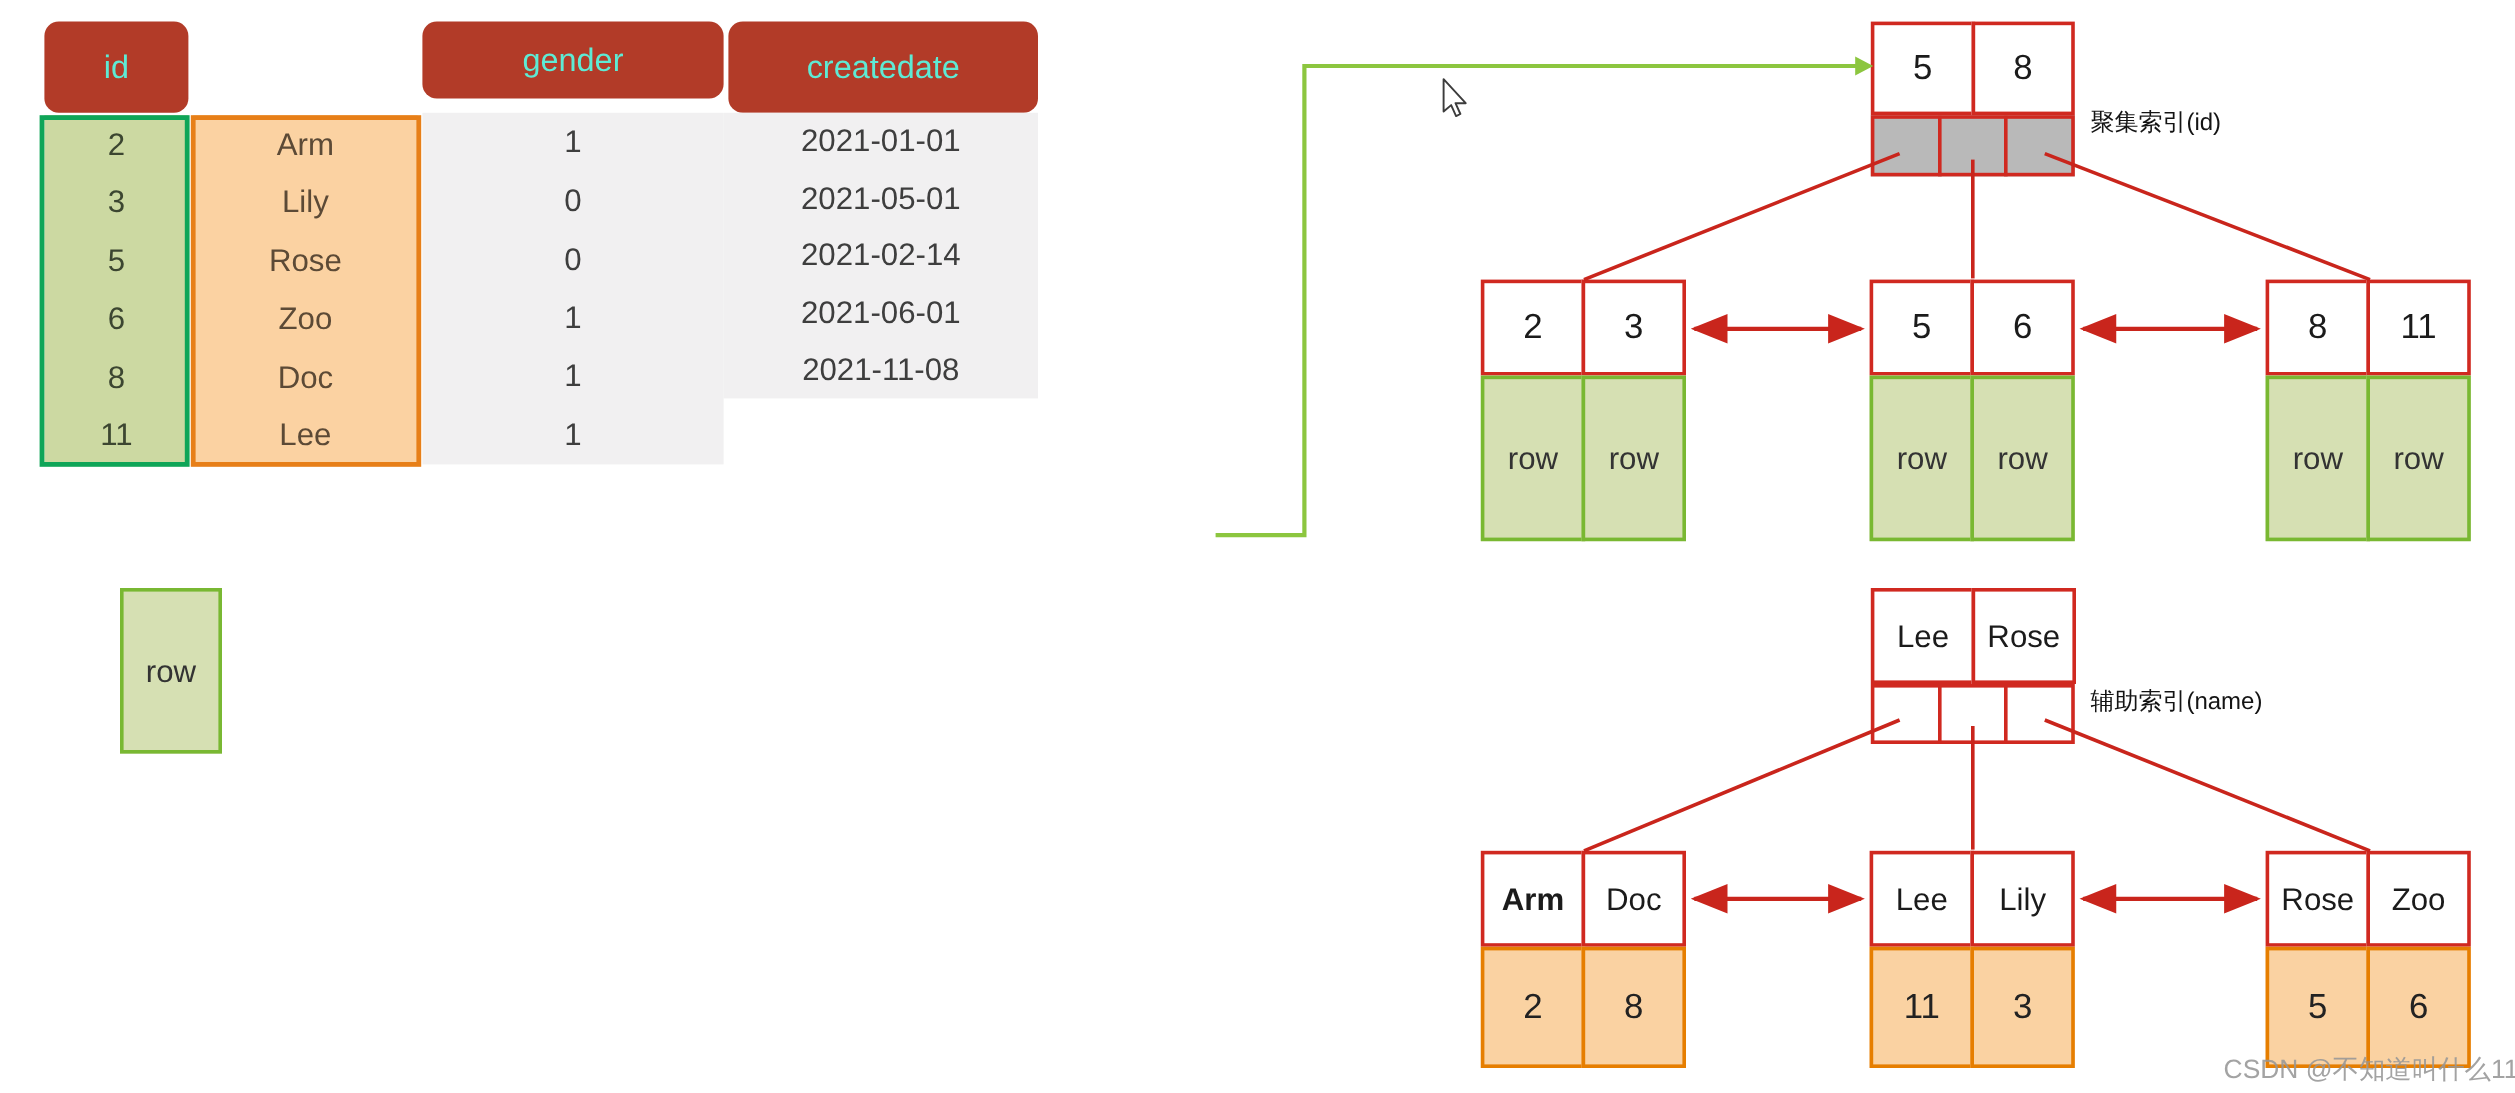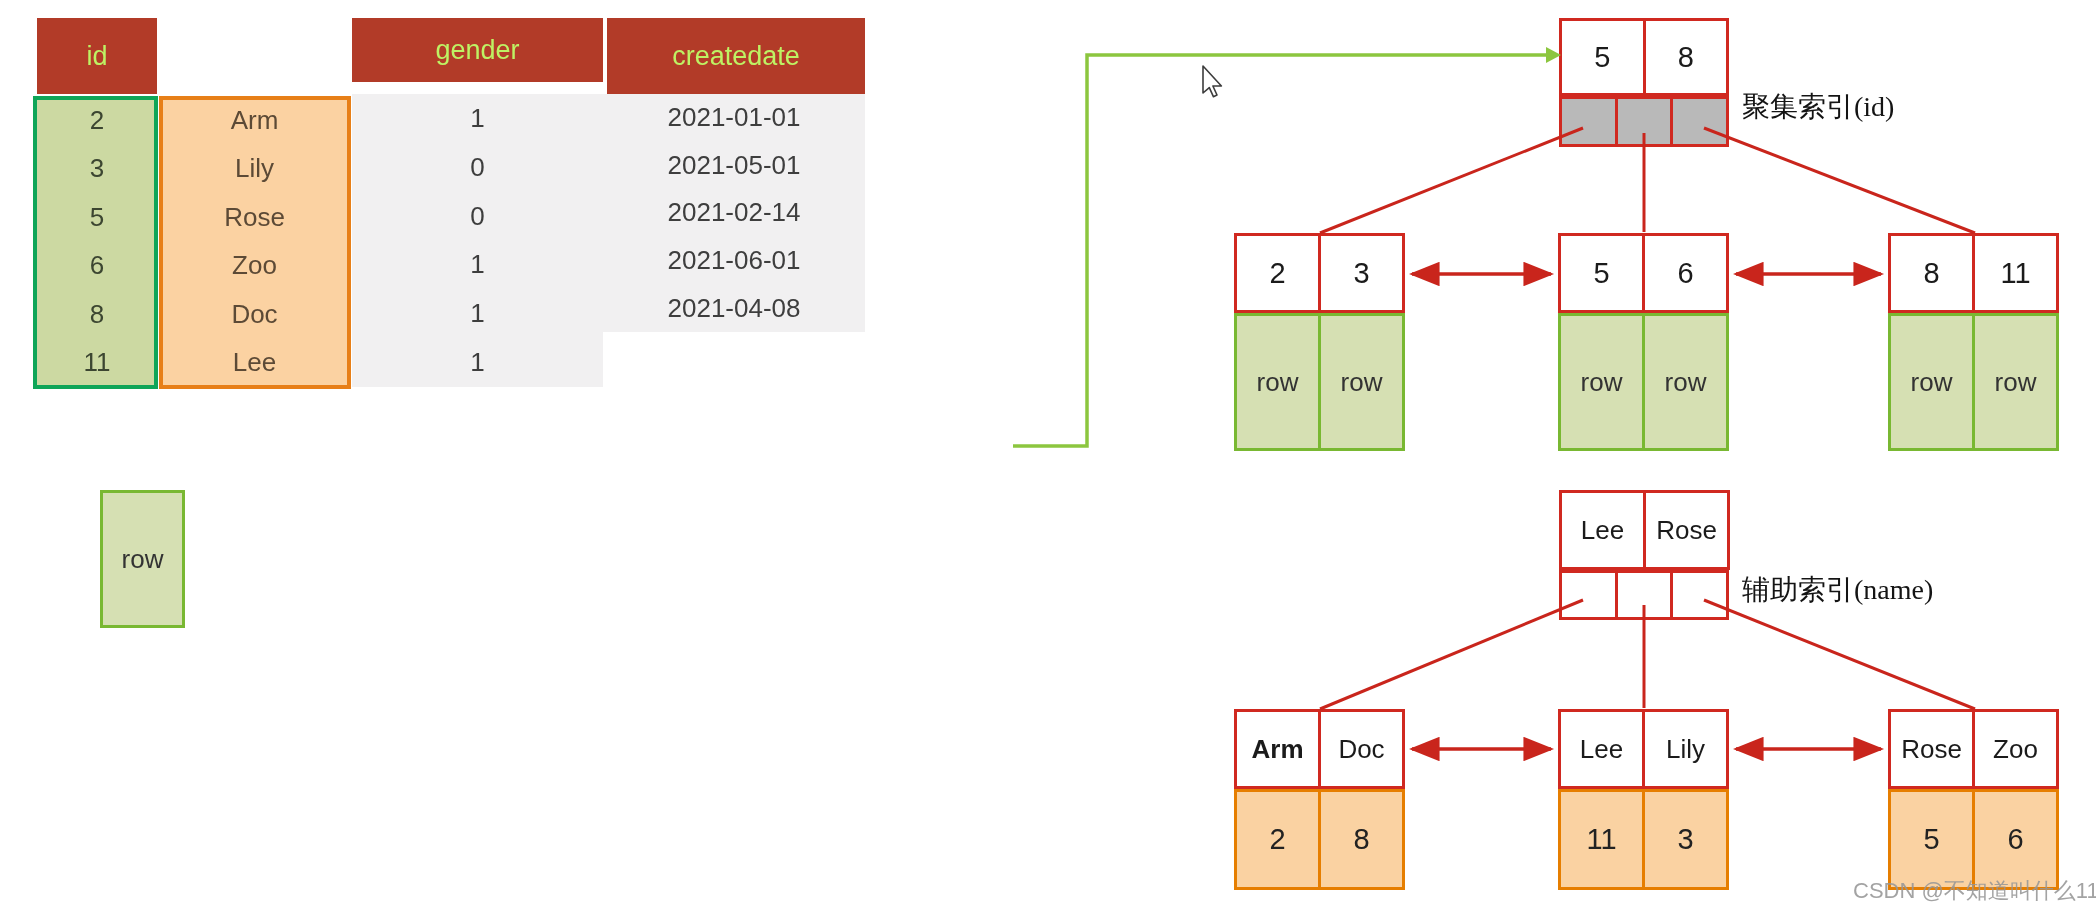--- a/index.html
+++ b/index.html
@@ -1,21 +1,21 @@
 <!DOCTYPE html>
 <html><head>
 <meta charset="utf-8">
 <style>
   html,body{margin:0;padding:0;background:#fff;}
   #canvas{position:relative;width:2096px;height:911px;background:#ffffff;overflow:hidden;
           font-family:"Liberation Sans","DejaVu Sans",sans-serif;}
   .abs{position:absolute;box-sizing:border-box;}
 
   
-  .hdr{background:#b23b28;color:#bef264;font-size:27px;display:flex;align-items:center;justify-content:center;}
+  .hdr{background:#b23b28;color:#5eead4;font-size:27px;display:flex;align-items:center;justify-content:center;border-radius:12px;}
   .colbody{display:flex;flex-direction:column;}
   .colbody .cellline{flex:1;display:flex;align-items:center;justify-content:center;font-size:26px;}
   .id-col{background:#ccd9a2;color:#3c4631;}
   .name-col{background:#fbd2a2;color:#5c4a36;}
   .plain-col{background:#f1f0f1;color:#3e3e3e;}
   .outline{background:transparent;pointer-events:none;}
 
   
   #sqlbox{background:#fcf7e0;border:3px solid #a5a5a5;display:flex;align-items:center;
           padding-left:18px;font-size:30px;color:#2fa8dc;letter-spacing:.5px;}
@@ -40,21 +40,21 @@
   .ptr.gray .pc{background:#b9b9b9;}
   .ptr.white .pc{background:#fff;}
   .ptr.short .pc{height:50px;}
 
   .cells{display:flex;position:absolute;}
   .cells .cc{margin-left:-3px;box-sizing:border-box;display:flex;align-items:center;justify-content:center;}
   .cells .cc:first-child{margin-left:0;}
   .cells.greenrows .cc{width:87px;height:138px;background:#d6e0b3;border:3px solid #79b832;font-size:26px;color:#333;}
   .cells.orangerows .cc{width:87px;height:101px;background:#fad2a2;border:3px solid #e67e00;font-size:29px;color:#222;}
 
-  .treelabel{font-size:28px;color:#141414;white-space:nowrap;font-family:Liberation Serif, serif;}
+  .treelabel{font-size:20px;color:#141414;white-space:nowrap;}
   #watermark{font-size:22px;color:rgba(150,150,150,.88);white-space:nowrap;z-index:50;}
   #overlay{position:absolute;left:0;top:0;z-index:20;pointer-events:none;}
 </style>
 </head>
 <body>
 
 <div id="canvas">
 
   <div class="abs hdr" style="left:37px;top:18px;width:120px;height:76px;">id</div>
   <div class="abs hdr" style="left:352px;top:18px;width:251px;height:64px;">gender</div>
@@ -85,21 +85,21 @@
     <div class="cellline">1</div>
     <div class="cellline">1</div>
     <div class="cellline">1</div>
   </div>
 
   <div class="abs colbody plain-col" style="left:603px;top:94px;width:262px;height:238px;">
     <div class="cellline">2021-01-01</div>
     <div class="cellline">2021-05-01</div>
     <div class="cellline">2021-02-14</div>
     <div class="cellline">2021-06-01</div>
-    <div class="cellline">2021-04-08</div>
+    <div class="cellline">2021-11-08</div>
   </div>
 
   <div class="abs outline" style="left:33px;top:96px;width:125px;height:293px;border:4px solid #0fa558;"></div>
   <div class="abs outline" style="left:159px;top:96px;width:192px;height:293px;border:4px solid #e77f18;"></div>
 
 
   <div id="rowbox" class="abs" style="left:100px;top:490px;width:85px;height:138px;">row</div>
 
   <div class="keys" style="left:1559px;top:18px;">
     <div class="kc">5</div>

